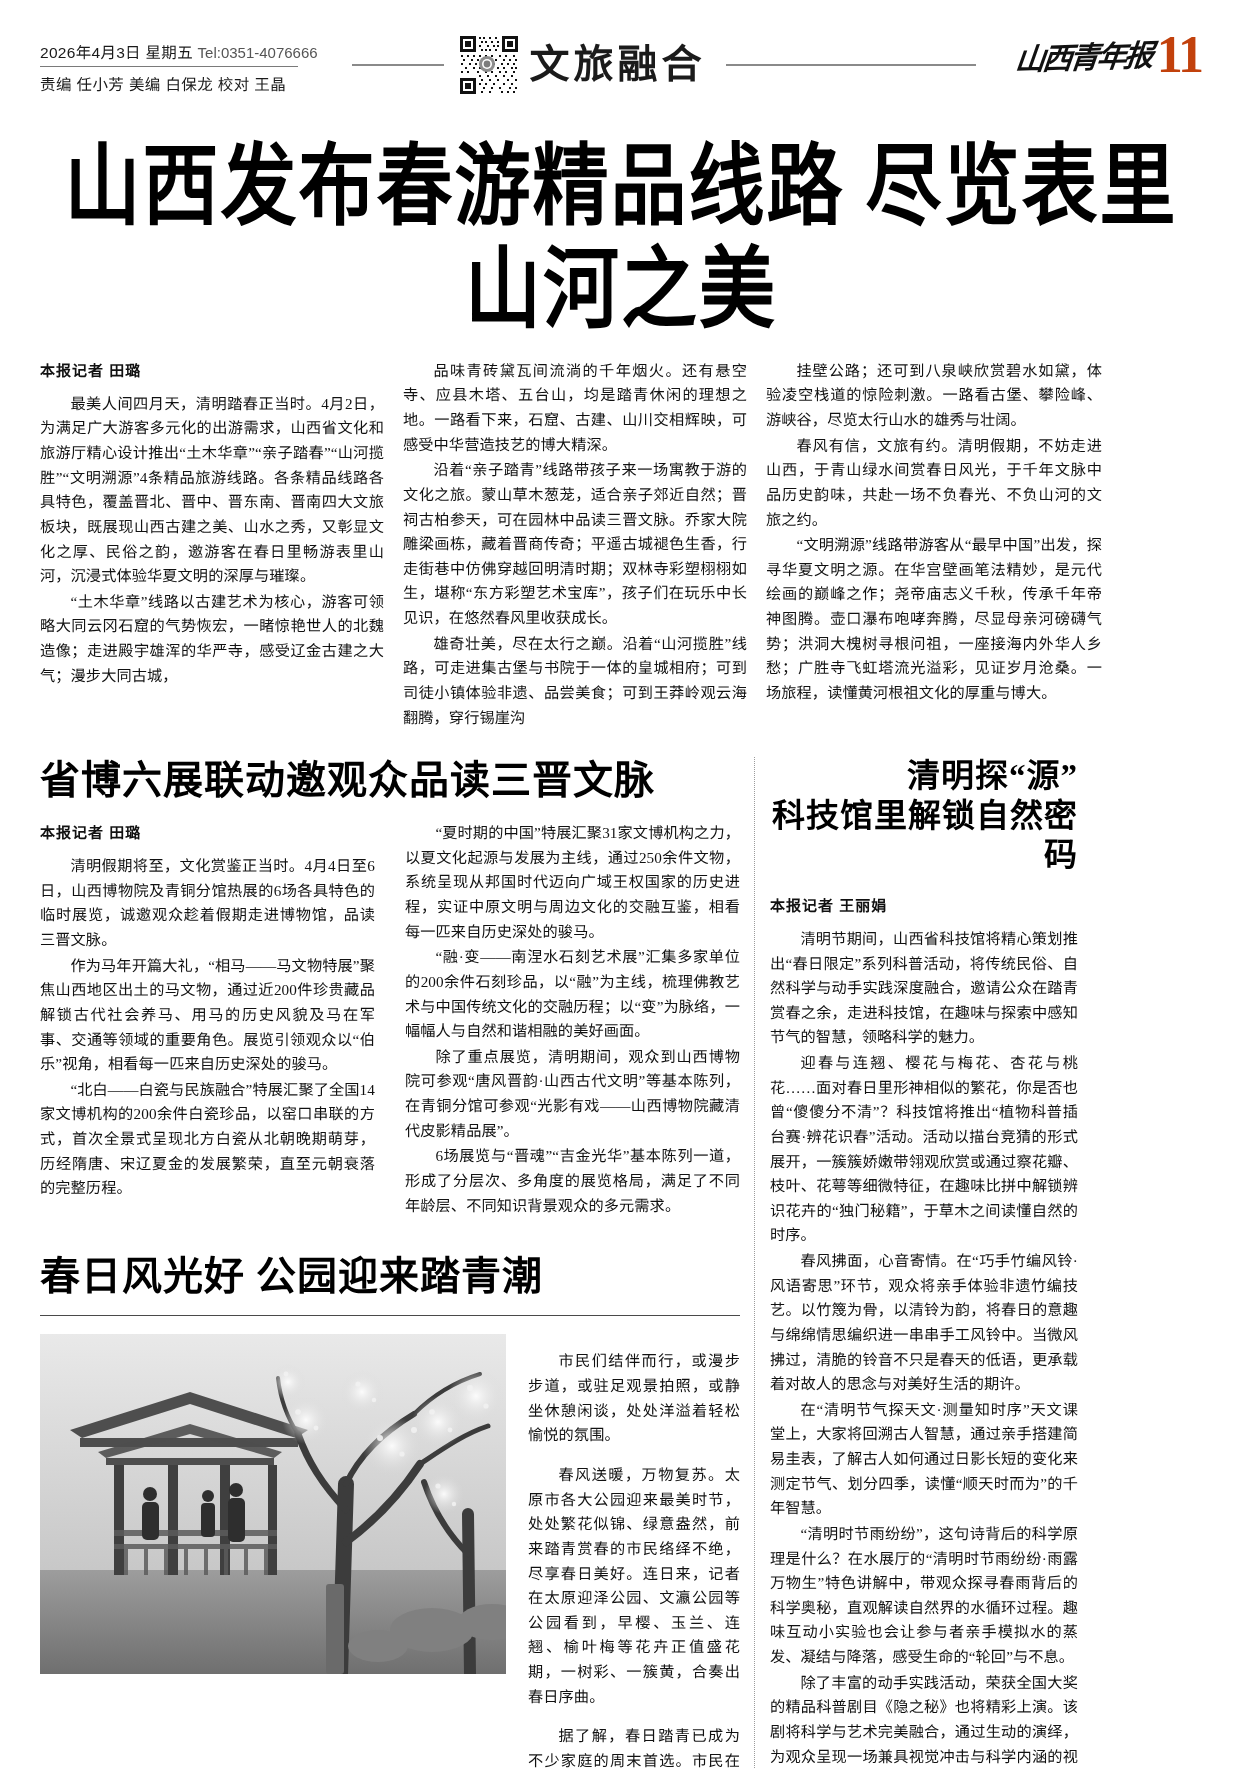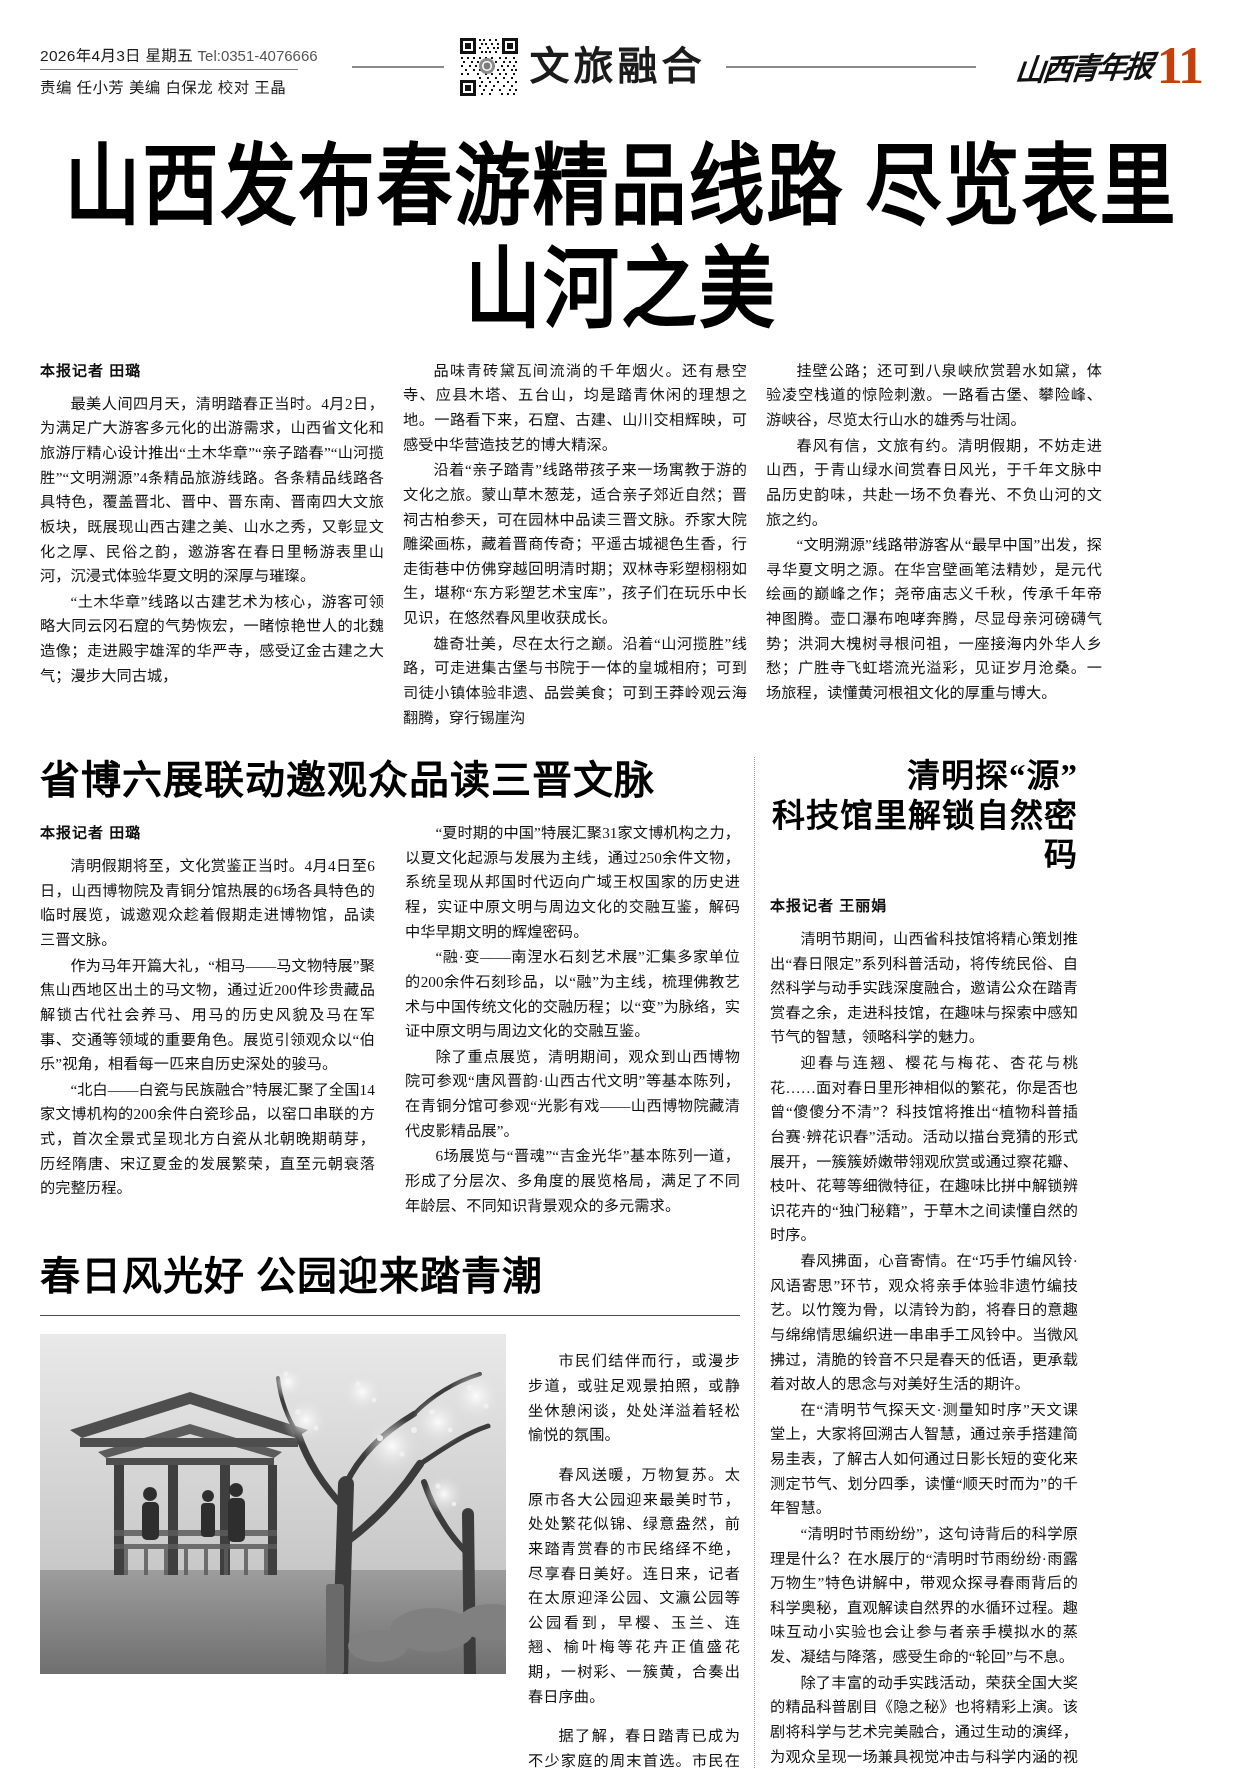--- a/index.html
+++ b/index.html
@@ -14,23 +14,23 @@
   }
   .page{
     width:1242px;height:1768px;
     box-sizing:border-box;
     padding:0 40px;
     position:relative;
   }
 
   
   .masthead{
-    display:flex;align-items:center;
+    display:flex;align-items:flex-start;
     height:108px;
-    padding-top:22px;
+    padding-top:30px;
     box-sizing:border-box;
   }
   .mh-left{width:300px;flex:0 0 300px;padding-top:10px;}
   .mh-date{
     font-family:"Liberation Sans","DejaVu Sans",sans-serif;
     font-size:15.5px;letter-spacing:.3px;color:#1a1a1a;
     white-space:nowrap;
   }
   .mh-date .tel{color:#555;font-size:15px;letter-spacing:0;}
   .mh-rule{
@@ -302,22 +302,22 @@
         <div style="height:16px"></div>
         <div class="two-col">
           <div class="c">
             <div class="byline">本报记者  田璐</div>
             <p class="para">清明假期将至，文化赏鉴正当时。4月4日至6日，山西博物院及青铜分馆热展的6场各具特色的临时展览，诚邀观众趁着假期走进博物馆，品读三晋文脉。</p>
             <p class="para">作为马年开篇大礼，“相马——马文物特展”聚焦山西地区出土的马文物，通过近200件珍贵藏品解锁古代社会养马、用马的历史风貌及马在军事、交通等领域的重要角色。展览引领观众以“伯乐”视角，相看每一匹来自历史深处的骏马。</p>
             <p class="para">“北白——白瓷与民族融合”特展汇聚了全国14家文博机构的200余件白瓷珍品，以窑口串联的方式，首次全景式呈现北方白瓷从北朝晚期萌芽，历经隋唐、宋辽夏金的发展繁荣，直至元朝衰落的完整历程。</p>
           </div>
           <div class="gap"></div>
           <div class="c">
-            <p class="para">“夏时期的中国”特展汇聚31家文博机构之力，以夏文化起源与发展为主线，通过250余件文物，系统呈现从邦国时代迈向广域王权国家的历史进程，实证中原文明与周边文化的交融互鉴，解码中华早期文明的辉煌密码。</p>
-            <p class="para">“融·变——南涅水石刻艺术展”汇集多家单位的200余件石刻珍品，以“融”为主线，梳理佛教艺术与中国传统文化的交融历程；以“变”为脉络，实证中原文明与周边文化的交融互鉴。</p>
+            <p class="para">“夏时期的中国”特展汇聚31家文博机构之力，以夏文化起源与发展为主线，通过250余件文物，系统呈现从邦国时代迈向广域王权国家的历史进程，实证中原文明与周边文化的交融互鉴，相看每一匹来自历史深处的骏马。</p>
+            <p class="para">“融·变——南涅水石刻艺术展”汇集多家单位的200余件石刻珍品，以“融”为主线，梳理佛教艺术与中国传统文化的交融历程；以“变”为脉络，一幅幅人与自然和谐相融的美好画面。</p>
             <p class="para">除了重点展览，清明期间，观众到山西博物院可参观“唐风晋韵·山西古代文明”等基本陈列，在青铜分馆可参观“光影有戏——山西博物院藏清代皮影精品展”。</p>
             <p class="para">6场展览与“晋魂”“吉金光华”基本陈列一道，形成了分层次、多角度的展览格局，满足了不同年龄层、不同知识背景观众的多元需求。</p>
           </div>
         </div>
       </div>
 
       <div style="height:34px"></div>
 
       <div>
         <div class="sec-head big">春日风光好  公园迎来踏青潮</div>

